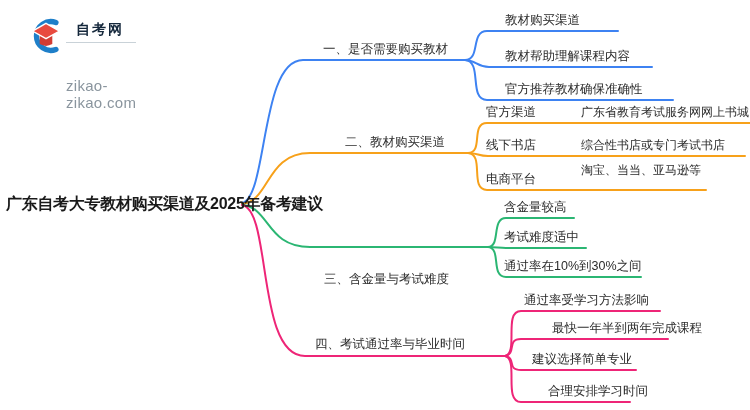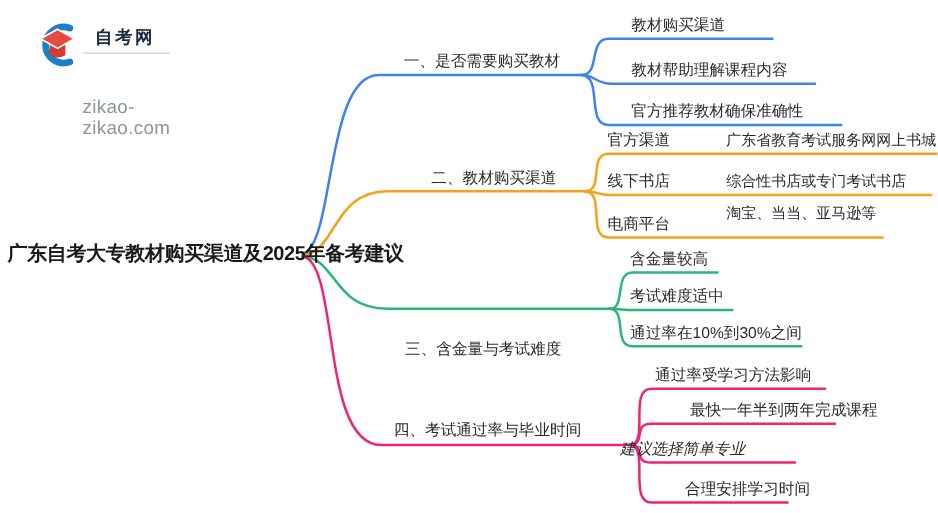--- a/index.html
+++ b/index.html
@@ -93,14 +93,14 @@
 <div class="node small" style="left:581px;top:162px;">淘宝、当当、亚马逊等</div>
 
 <div class="node" style="left:324px;top:228px;margin-top:43px;">三、含金量与考试难度</div>
 <div class="node" style="left:504px;top:199px;">含金量较高</div>
 <div class="node" style="left:504px;top:229px;">考试难度适中</div>
 <div class="node" style="left:504px;top:258px;">通过率在10%到30%之间</div>
 
 <div class="node" style="left:315px;top:336px;">四、考试通过率与毕业时间</div>
 <div class="node" style="left:524px;top:292px;">通过率受学习方法影响</div>
 <div class="node" style="left:524px;top:320px;margin-left:28px;">最快一年半到两年完成课程</div>
-<div class="node" style="left:496px;top:351px;font-style:italic;">建议选择简单专业</div>
+<div class="node" style="left:532px;top:351px;">建议选择简单专业</div>
 <div class="node" style="left:548px;top:383px;text-align:center;">合理安排学习时间</div>
 
 </body></html>

